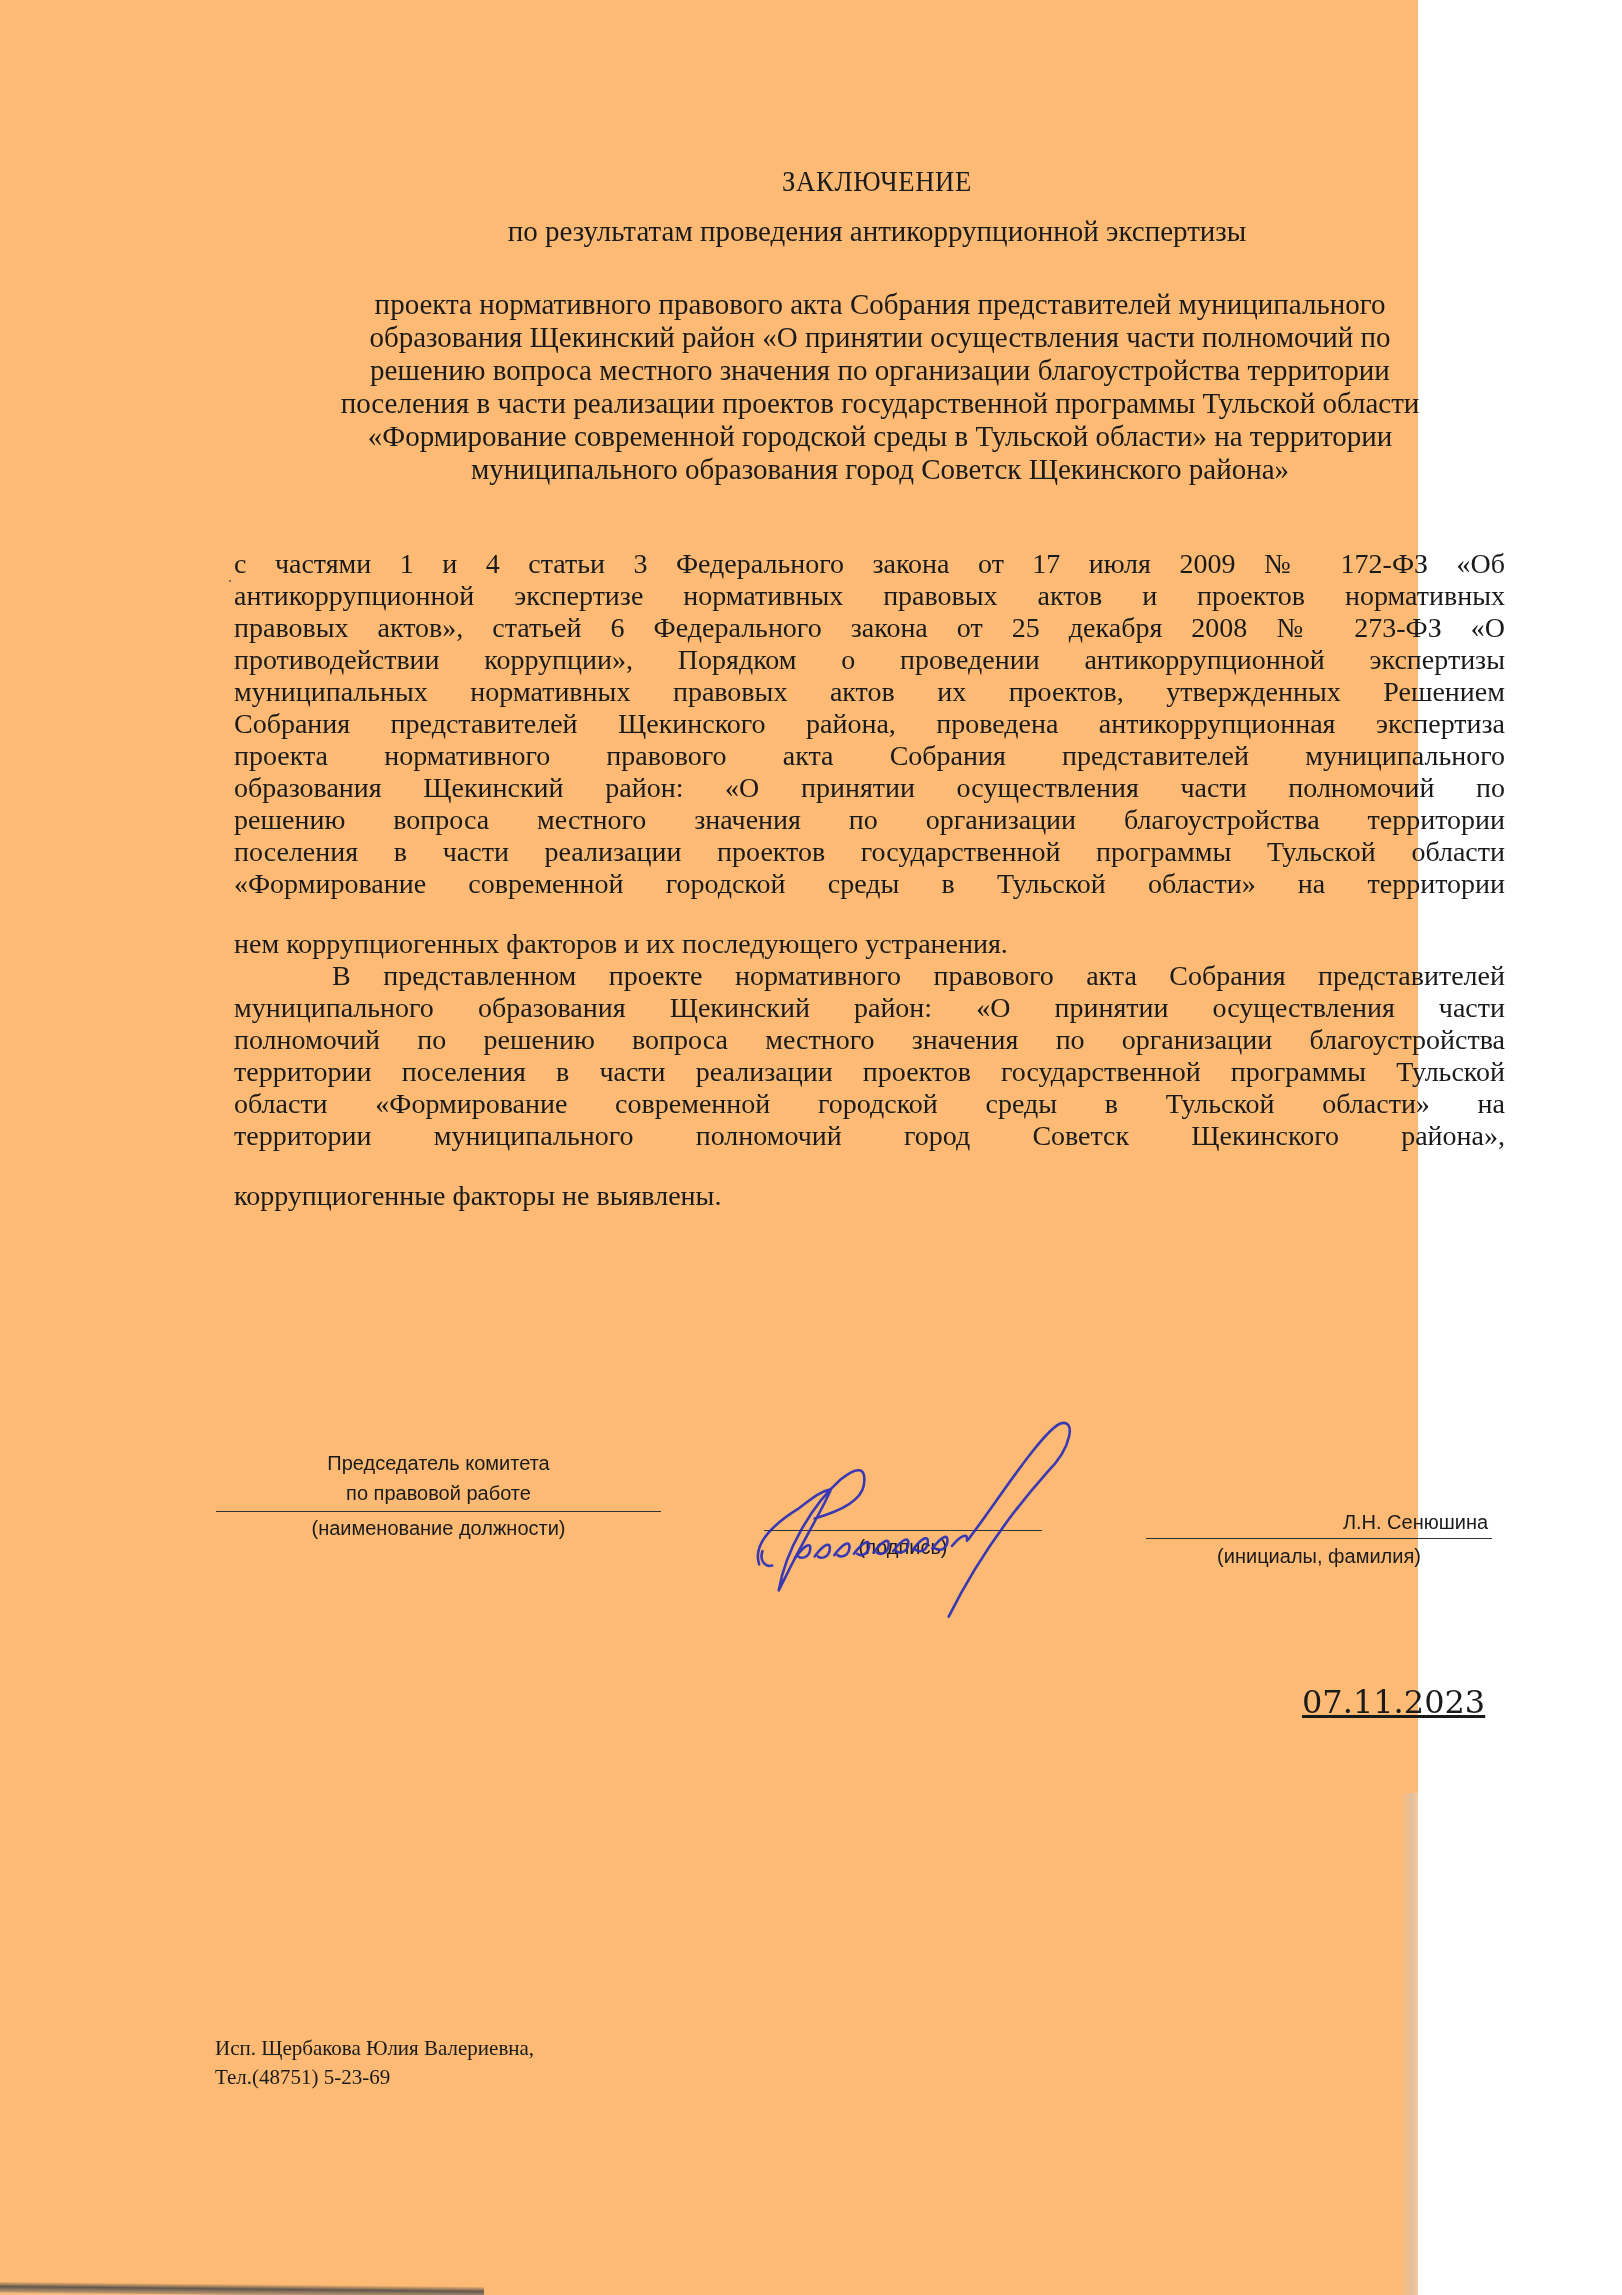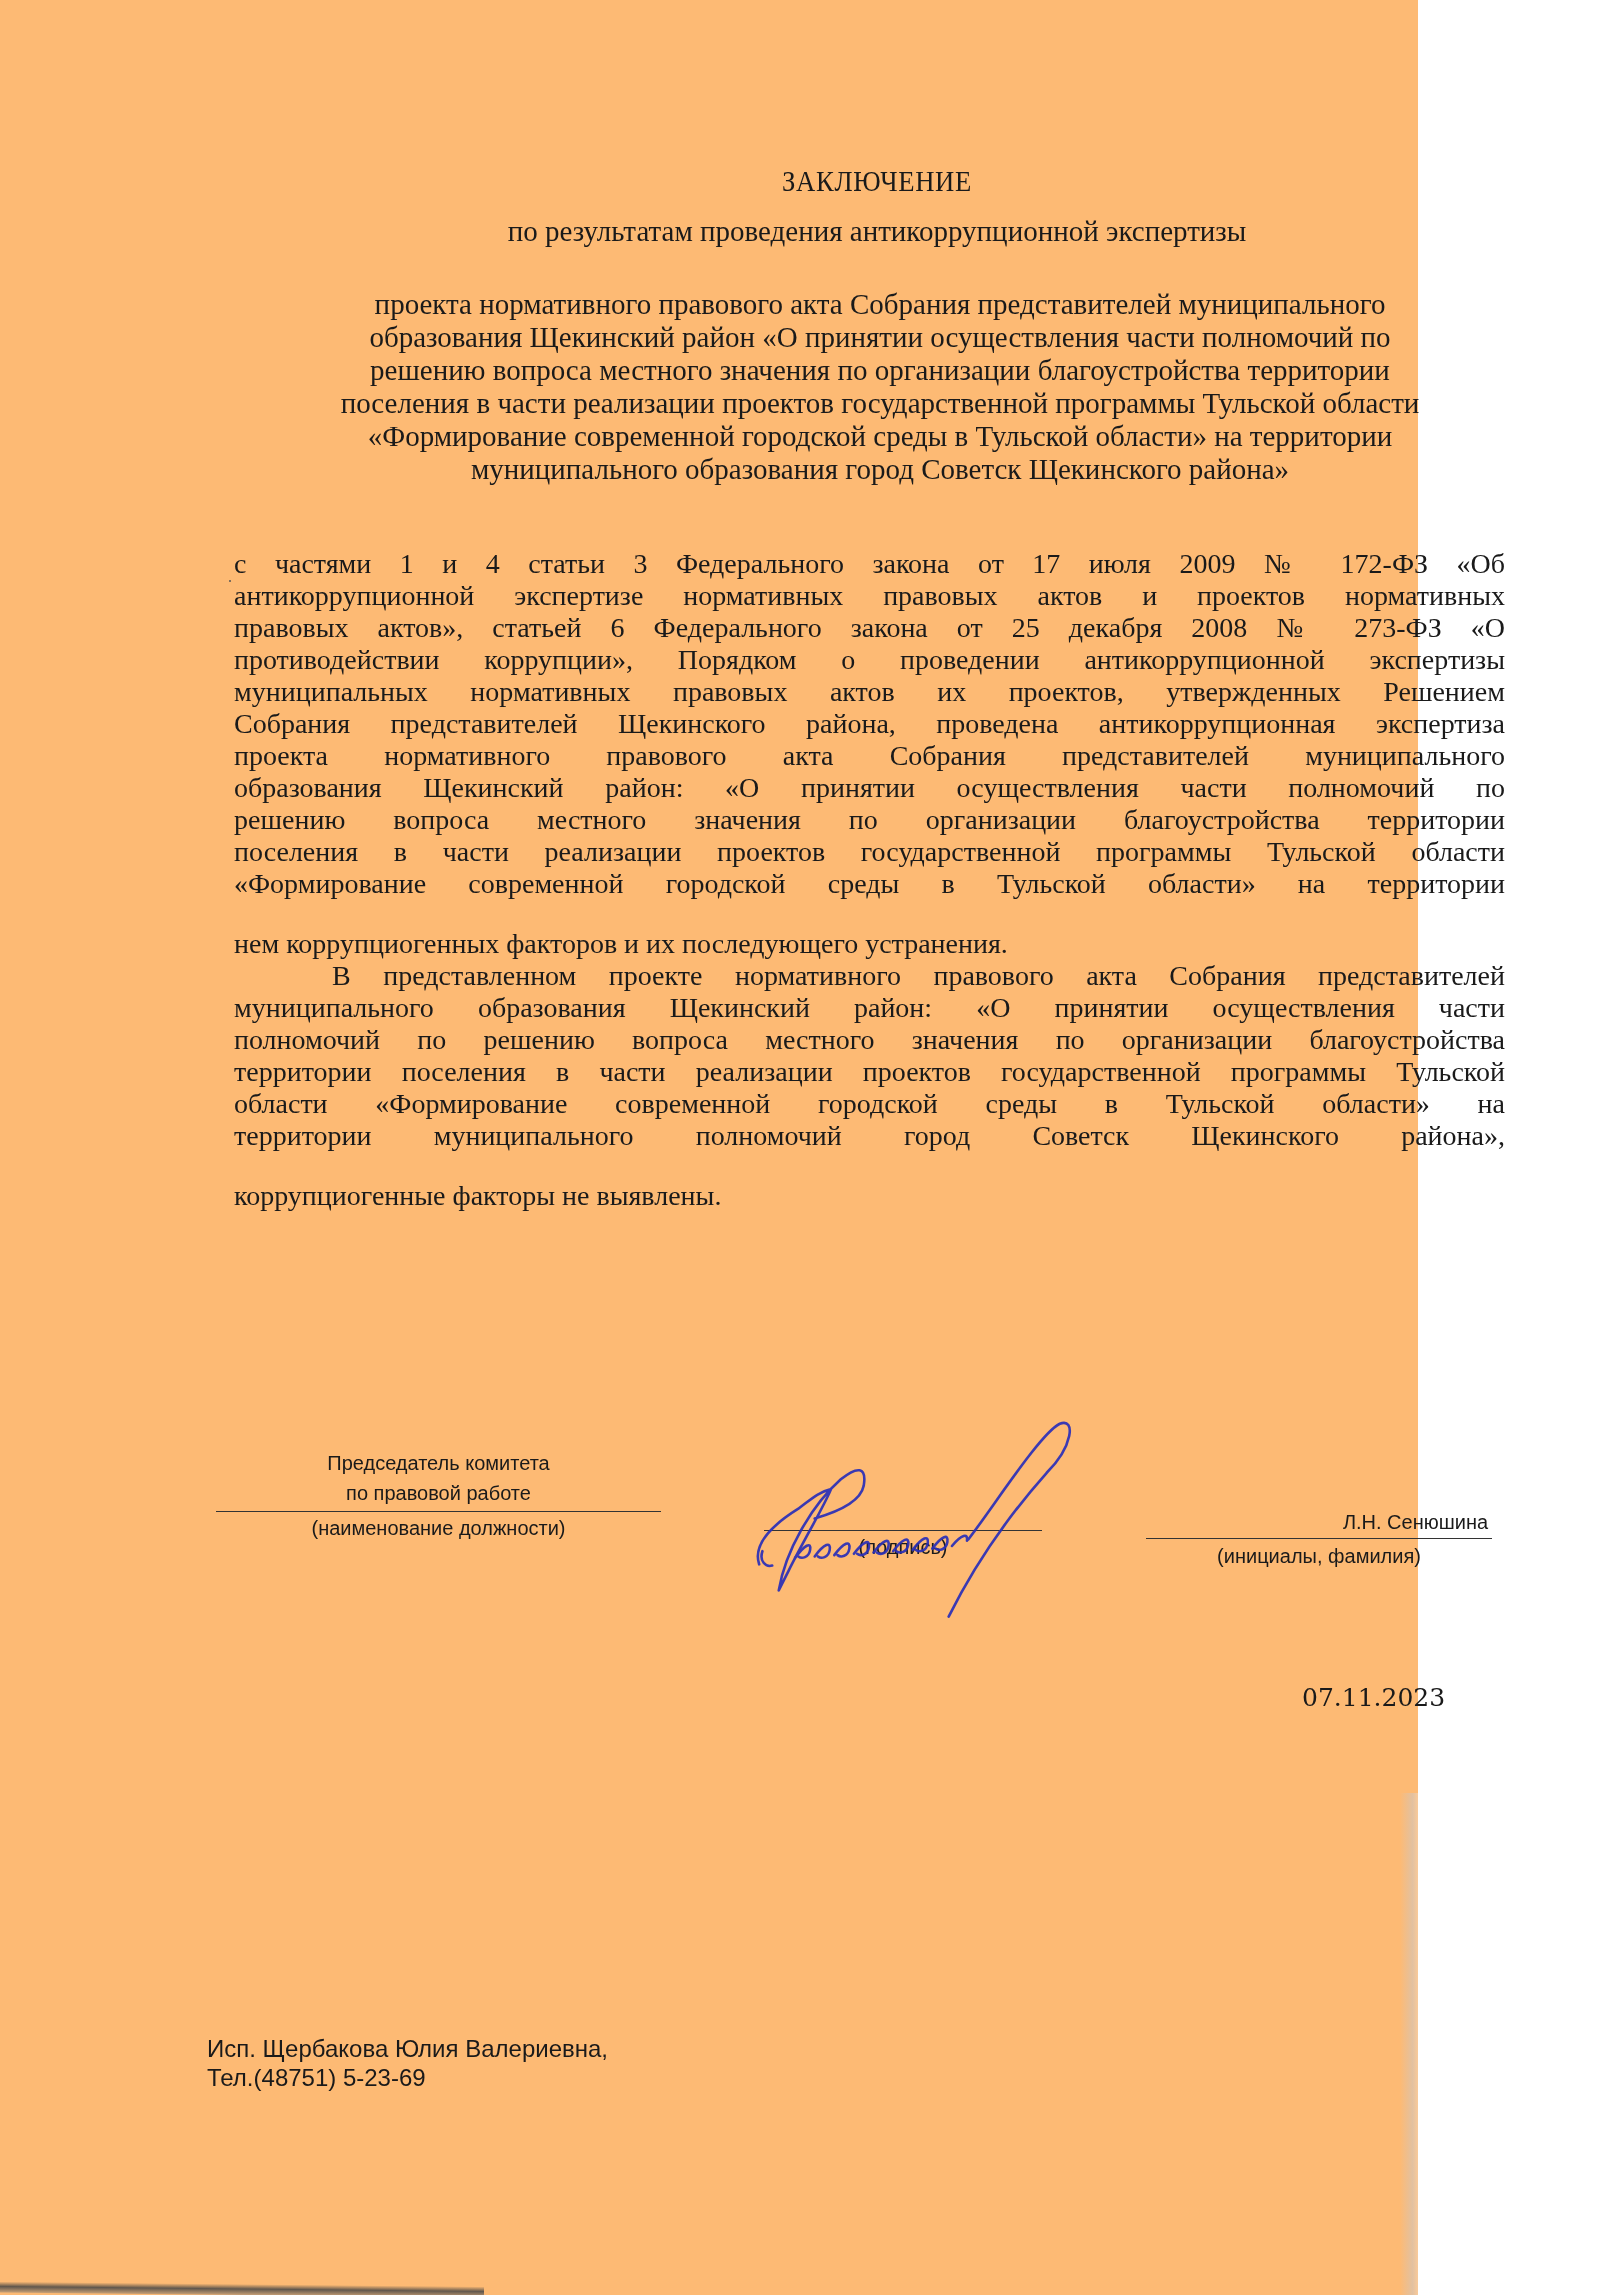--- a/index.html
+++ b/index.html
@@ -93,27 +93,28 @@
     }
     .signature {
       position: absolute;
       left: 733px; top: 1394px;
       width: 366px; height: 236px;
     }
     .date {
       position: absolute;
       left: 1302px; top: 1683px;
       font-family: "DejaVu Serif", "Liberation Serif", serif;
-      font-size: 25px;
+      font-size: 32px;
+      text-decoration: underline;
     }
     .executor {
       position: absolute;
-      left: 207px; top: 2034px;
-      font-family: Liberation Sans, sans-serif;
-      font-size: 24px;
+      left: 215px; top: 2034px;
+      font-family: Liberation Serif, serif;
+      font-size: 21px;
       line-height: 29.4px;
     }
     .scan-shadow {
       position: absolute;
       left: 0; top: 2284px;
       width: 484px; height: 10.5px;
       background: linear-gradient(180deg, rgba(80,80,80,0.0) 0%, rgba(70,70,70,0.85) 45%, rgba(120,120,120,0.4) 100%);
       transform: skewY(0.6deg);
     }
     .scan-edge {

